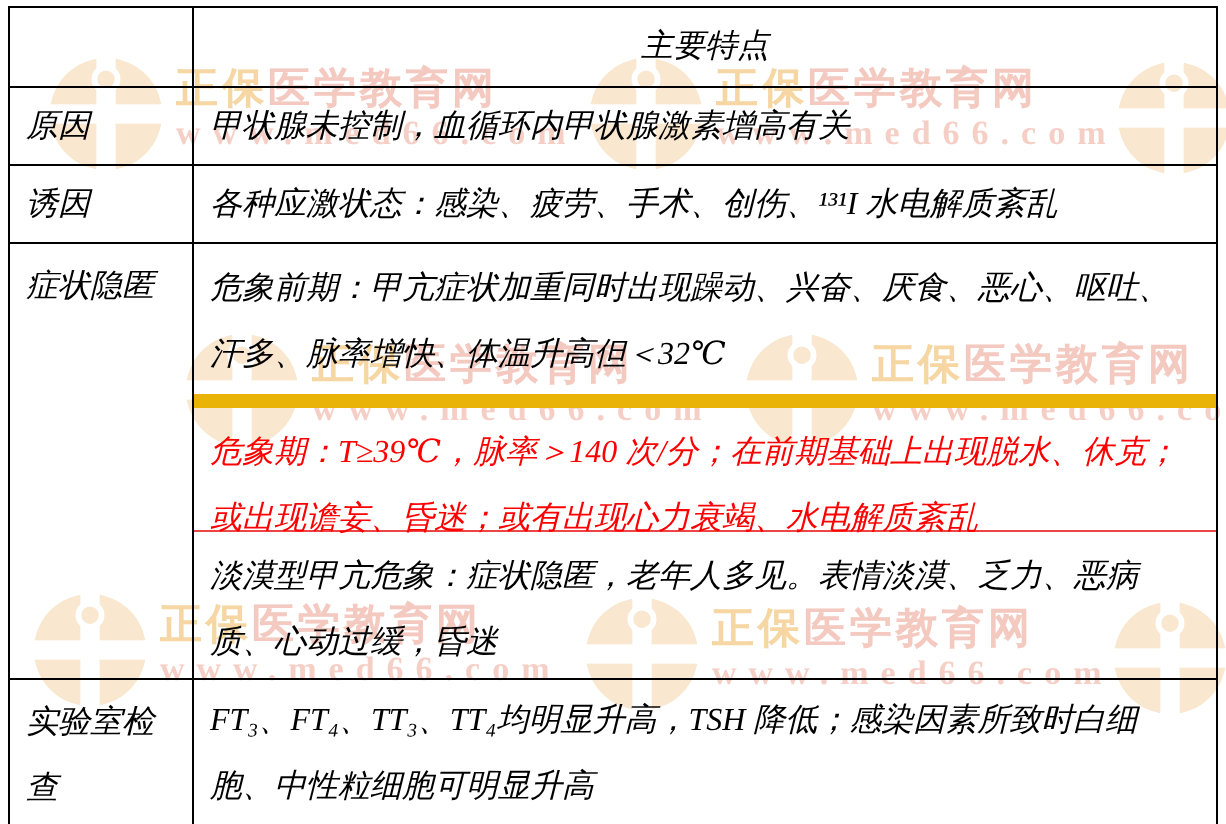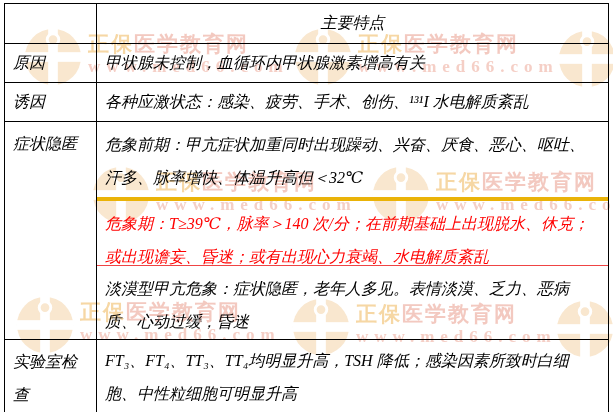--- a/index.html
+++ b/index.html
@@ -33,21 +33,21 @@
   th.c2{text-align:center;}
   .r-header th{height:39px;}
   .r-single td{height:38px;}
   .top{vertical-align:top;padding-top:5px;line-height:33px;}
   .multi{vertical-align:top;padding:4px 8px;line-height:33px;height:71px;}
   .nopad{padding:0;vertical-align:top;}
   .subrow{
     box-sizing:border-box;padding:6px 8px;line-height:33px;
   }
   .subrow.s1{height:75px;}
-  .subrow.s2{height:68px;border-top:4px solid #eab308;}
+  .subrow.s2{height:68px;border-top:7px solid #eab308;}
   .subrow.s3{height:74px;border-top:1px solid #ef4444;}
   .red{color:#ff0000;}
 </style>
 </head>
 <body>
 
 <div class="wm-layer">
 
   <div class="wm-tile" style="left:24px;top:28px;">
     <svg class="wm-logo" viewBox="0 0 60 60">

